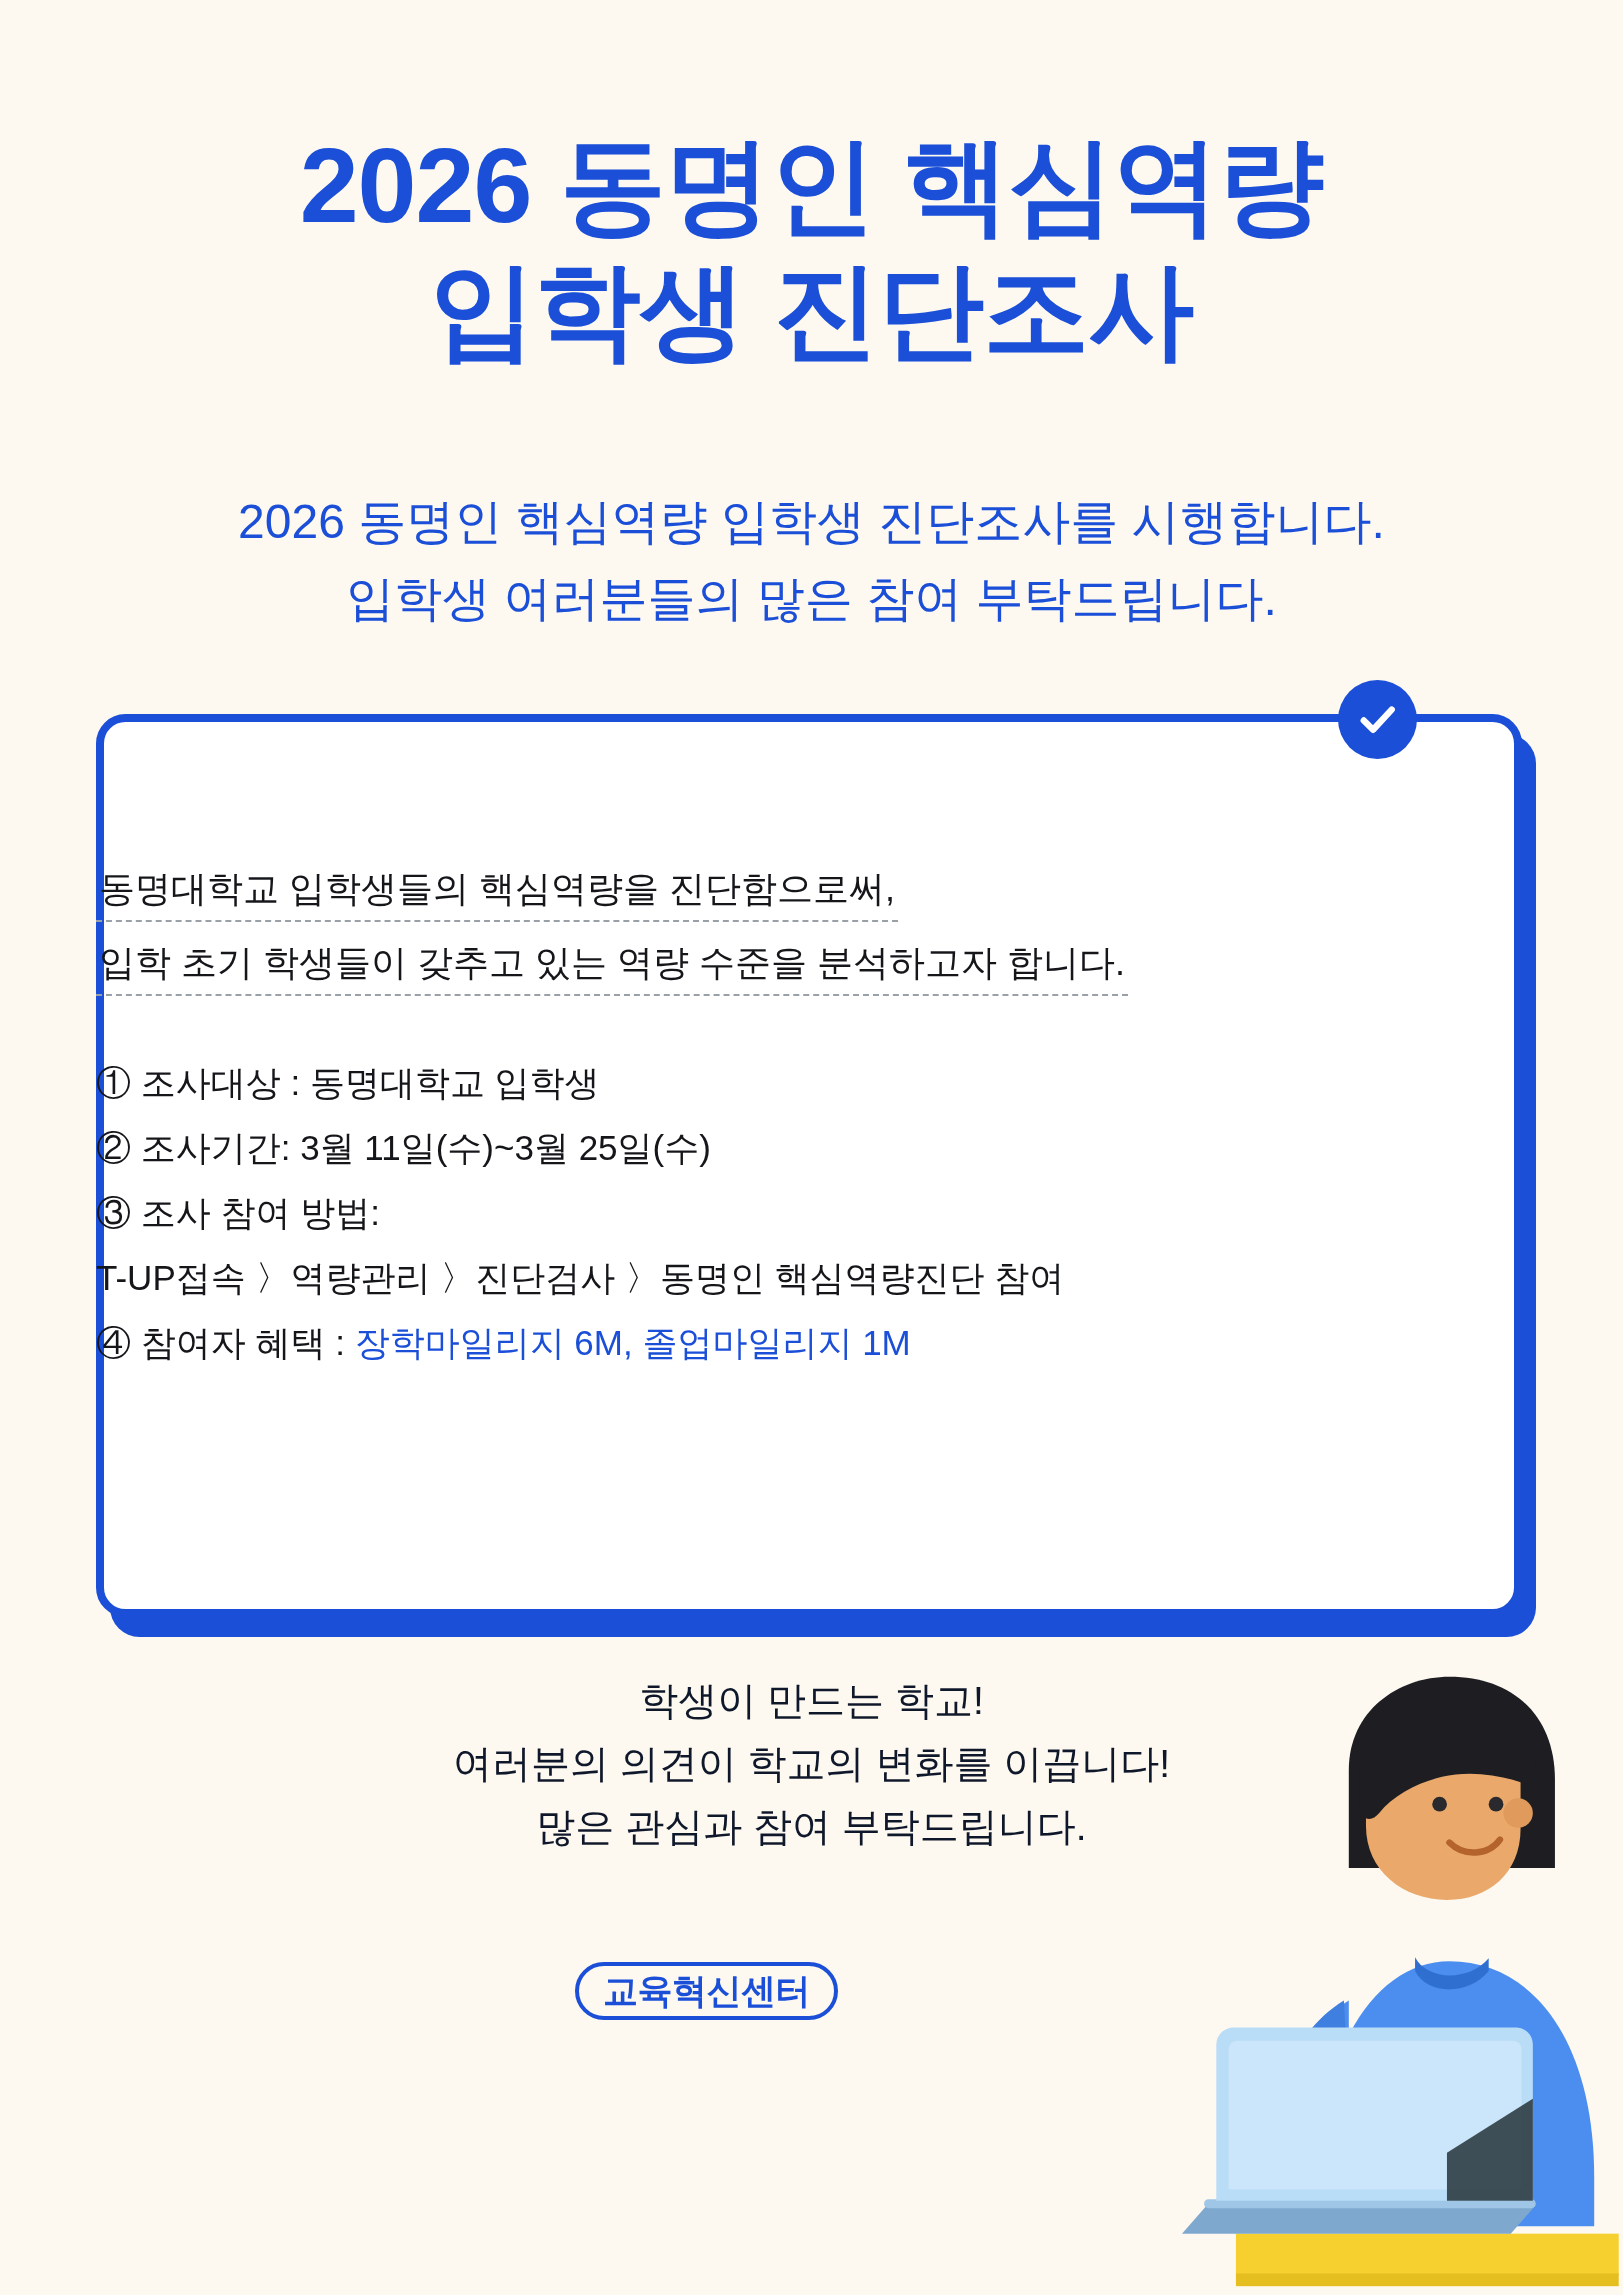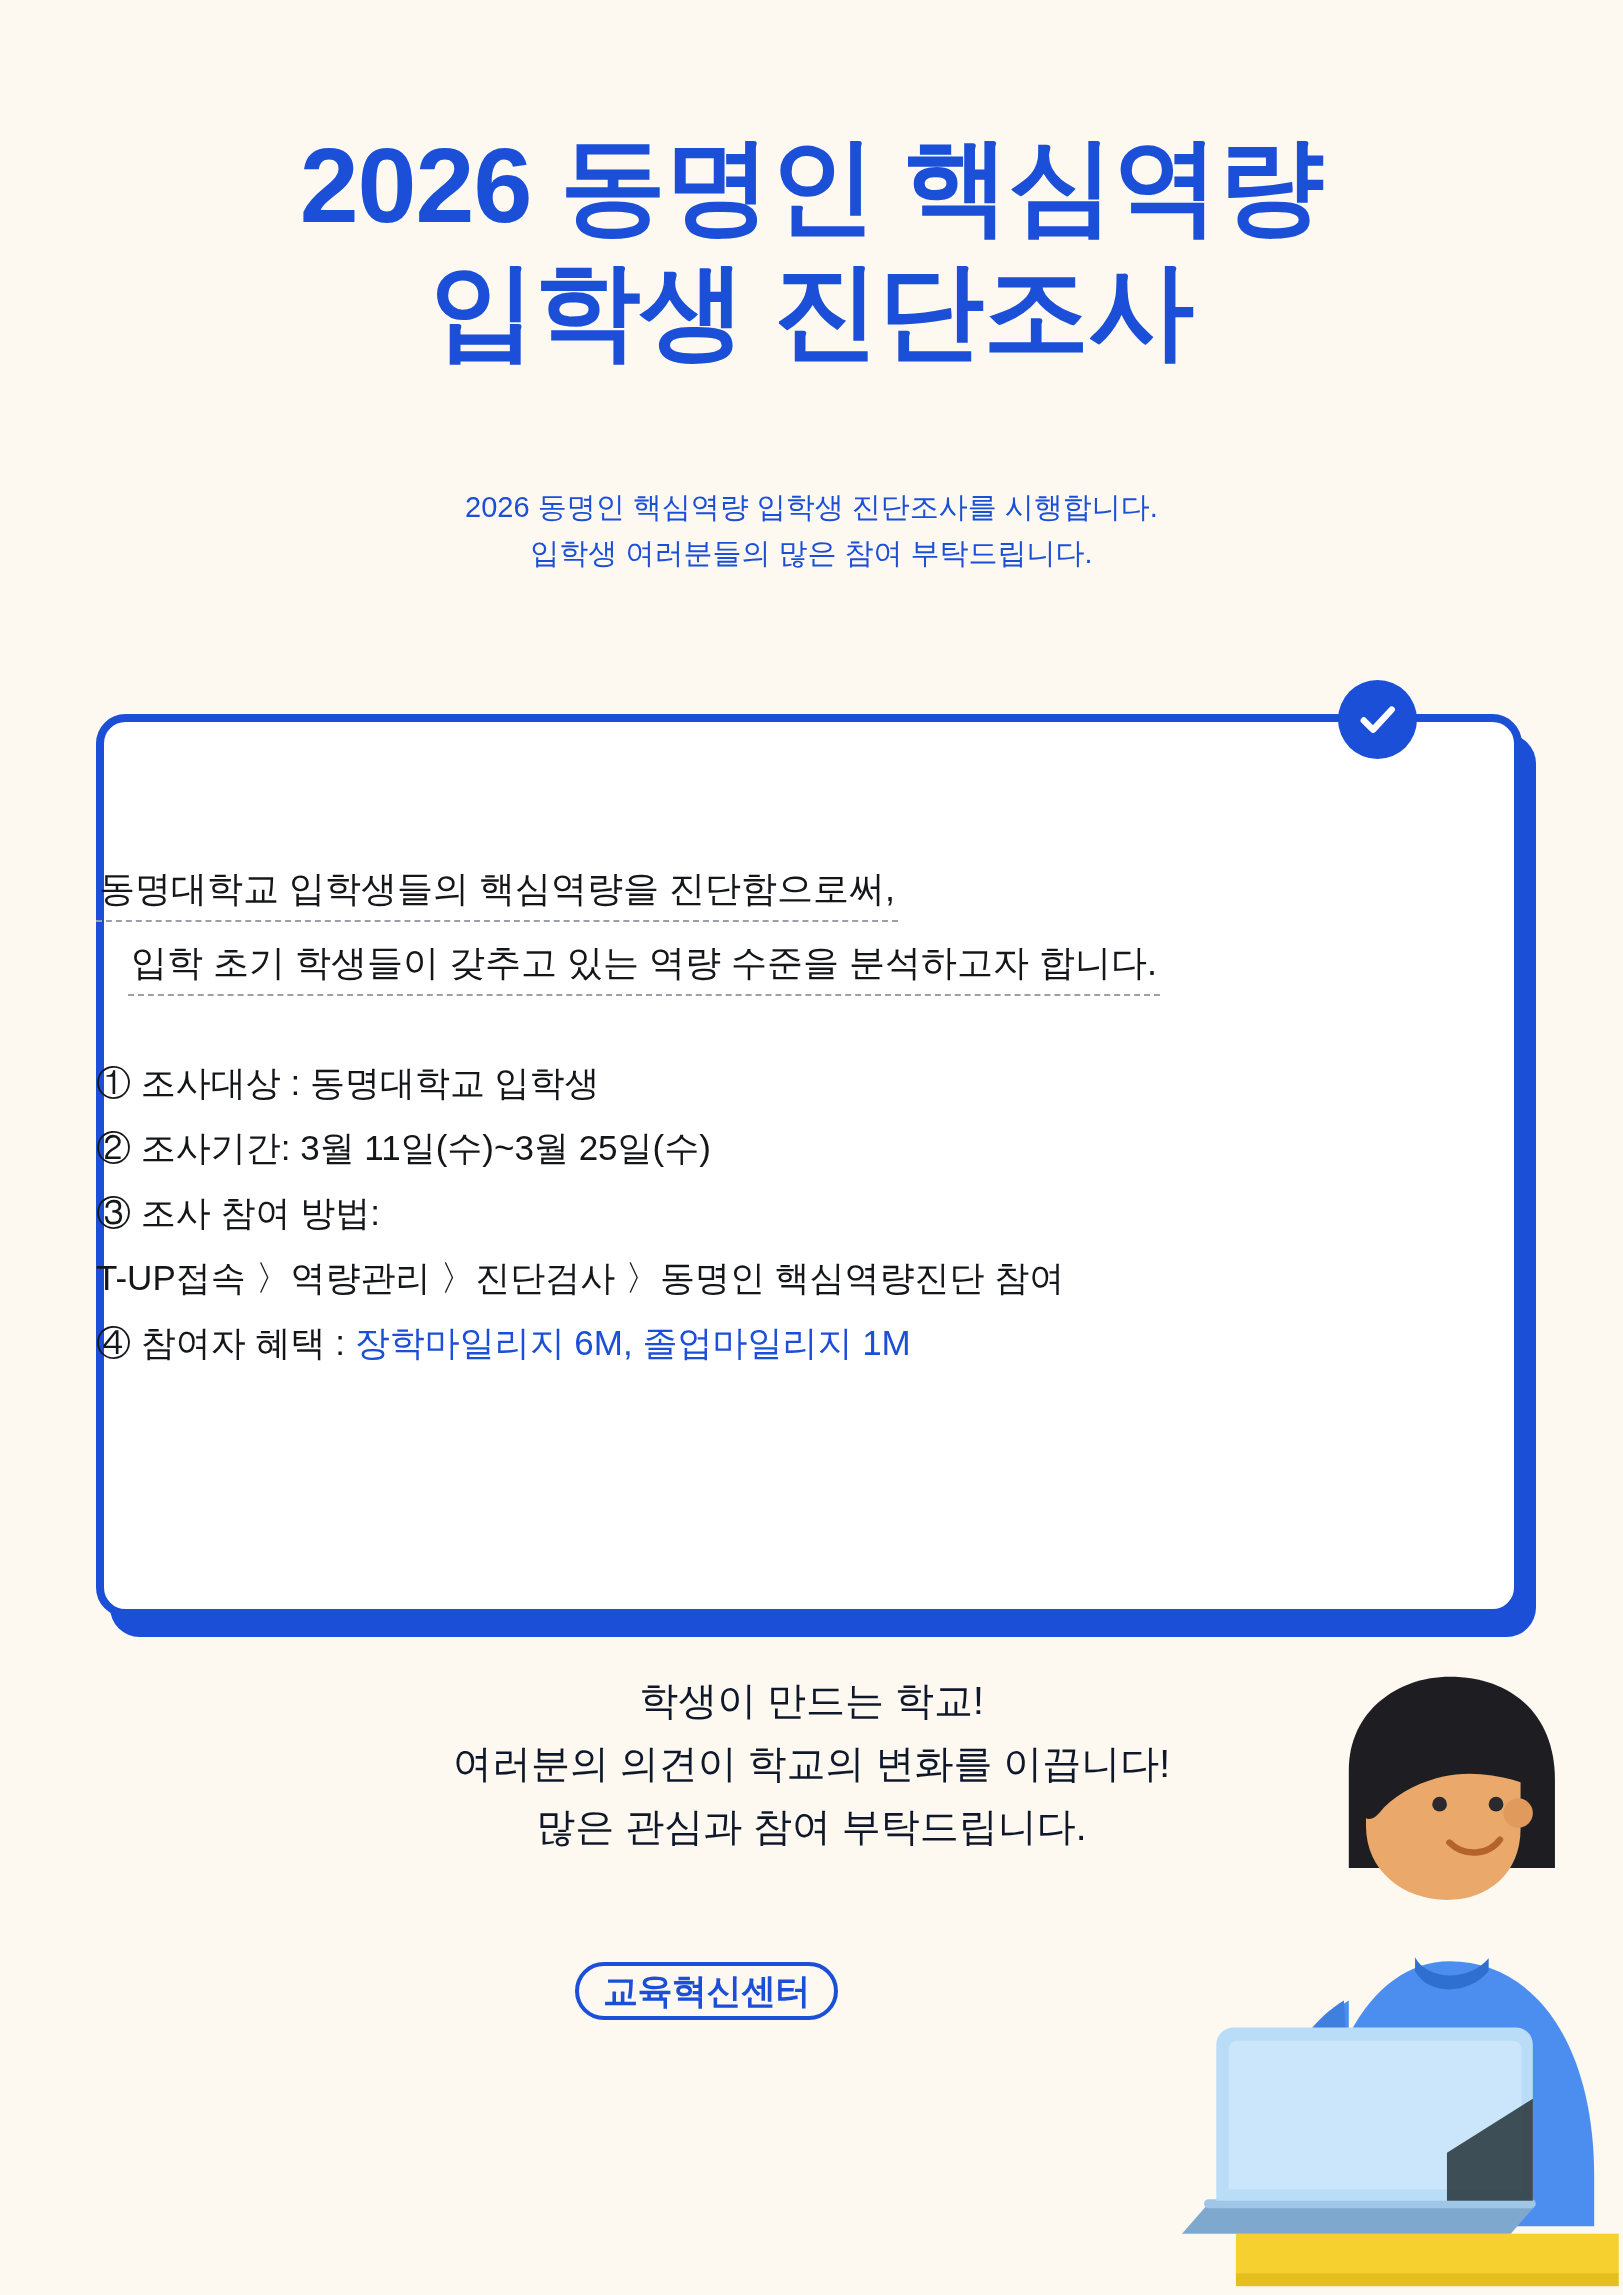--- a/index.html
+++ b/index.html
@@ -42,21 +42,21 @@
   
   .subtitle-block {
     position: absolute;
     top: 484px;
     left: 0;
     width: 1623px;
     text-align: center;
   }
   .subtitle-line {
     color: #1b4fd8;
-    font-size: 29px;
+    font-size: 48px;
     line-height: 1.6;
     font-weight: normal;
     white-space: nowrap;
   }
 
   
   .main-box {
     position: absolute;
     top: 714px;
     left: 96px;
@@ -109,21 +109,21 @@
     color: #15161a;
     font-size: 36px;
     line-height: 1.0;
     white-space: nowrap;
     display: inline-block;
     padding: 0 2.9px 12.8px 2.9px;
     border-bottom: 2px dashed #9aa0a8;
     margin: 0 auto;
   }
   .purpose-wrap { margin-bottom: 23.6px; }
-  .purpose-wrap.second { margin-bottom: 0; padding-left: 32px; }
+  .purpose-wrap.second { margin-bottom: 0; }
 
   .items {
     margin-top: 69px;
   }
   .item-line {
     color: #15161a;
     font-size: 35px;
     line-height: 1.0;
     white-space: nowrap;
     margin-bottom: 30px;

